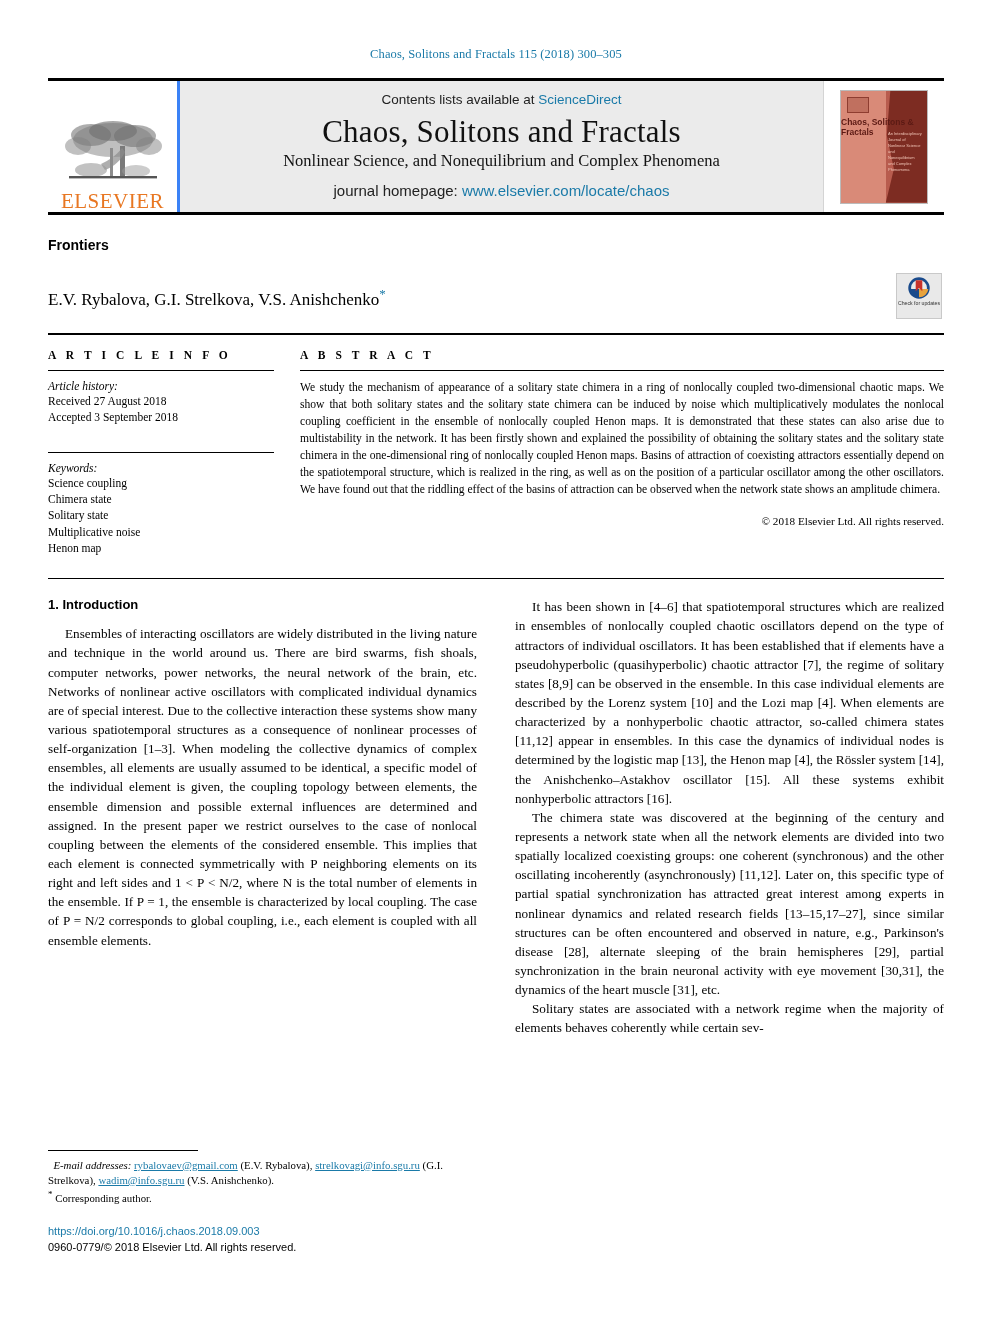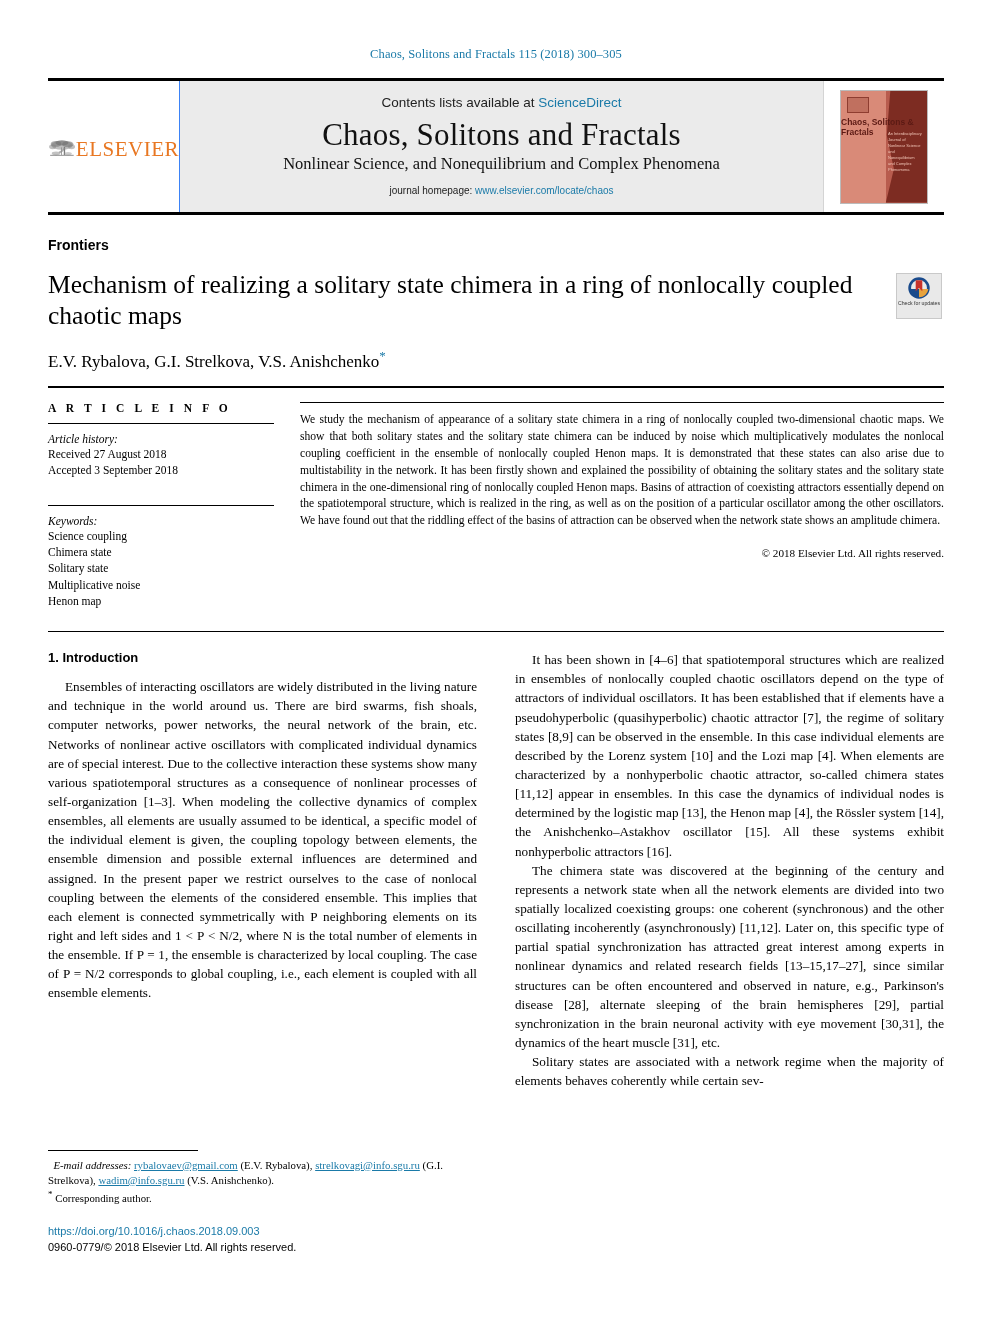--- a/index.html
+++ b/index.html
@@ -39,23 +39,23 @@
     border-bottom: 3px solid #000;
     display: flex;
     align-items: stretch;
     height: 131px;
   }
   .masthead-logo {
     width: 132px;
     flex: 0 0 132px;
     display: flex;
     align-items: center;
-    justify-content: flex-start;
-    flex-direction: row;
-    border-right: 1px solid #3b82f6;
+    justify-content: flex-end;
+    flex-direction: column;
+    border-right: 3px solid #3b82f6;
     background: #fff;
     padding-top: 4px;
     box-sizing: border-box;
   }
   .tree-svg { display:block; }
   .elsevier-word {
     font-family: "Liberation Serif", serif;
     color: #E87722;
     font-size: 21px;
     letter-spacing: 0.5px;
@@ -86,21 +86,21 @@
     letter-spacing: 0.2px;
   }
   .journal-sub {
     font-family: "Liberation Serif", serif;
     font-size: 16.5px;
     color: #111;
     margin-top: 3px;
   }
   .homepage-line {
     font-family: "Liberation Sans", sans-serif;
-    font-size: 10px;
+    font-size: 15px;
     color: #222;
     margin-top: 11px;
   }
   .homepage-line a { color: #1a7aa8; text-decoration: none; }
   .masthead-cover {
     width: 120px;
     flex: 0 0 120px;
     border-left: 1px solid #d4d4d4;
     display: flex;
     align-items: center;
@@ -351,21 +351,20 @@
         <div class="cover-ttl">Chaos, Solitons &amp; Fractals</div>
         <div class="cover-sub">An Interdisciplinary Journal of Nonlinear Science and Nonequilibrium and Complex Phenomena</div>
       </div>
     </div>
   </div>
 
   <div class="frontiers">Frontiers</div>
 
   <div class="title-row">
     <div class="title-col">
-      <h1 class="art-title">Mechanism of realizing a solitary state chimera in a ring of nonlocally coupled chaotic maps</h1>
       <div class="authors">
         <span>E.V. Rybalova, G.I. Strelkova, V.S. Anishchenko</span><span class="star">*</span>
       </div>
     </div>
     <div class="crossmark">
       <div class="cm-box">
         <svg width="22" height="22" viewBox="0 0 40 40">
           <circle cx="20" cy="20" r="17" fill="none" stroke="#1a4b8c" stroke-width="5"></circle>
           <path d="M3 22 A17 17 0 0 0 20 37 L20 22 Z" fill="#1a4b8c"></path>
           <path d="M37 22 A17 17 0 0 1 20 37 L20 22 Z" fill="#e8a33d"></path>
@@ -392,20 +391,21 @@
         <div class="info-sub">Keywords:</div>
         <div class="info-line">Science coupling</div>
         <div class="info-line">Chimera state</div>
         <div class="info-line">Solitary state</div>
         <div class="info-line">Multiplicative noise</div>
         <div class="info-line">Henon map</div>
       </div>
     </div>
 
     <div class="abs-col">
+      <div class="sec-head">A B S T R A C T</div>
       <div class="hr-blk"></div>
       <p class="abs-text">We study the mechanism of appearance of a solitary state chimera in a ring of nonlocally coupled two-dimensional chaotic maps. We show that both solitary states and the solitary state chimera can be induced by noise which multiplicatively modulates the nonlocal coupling coefficient in the ensemble of nonlocally coupled Henon maps. It is demonstrated that these states can also arise due to multistability in the network. It has been firstly shown and explained the possibility of obtaining the solitary states and the solitary state chimera in the one-dimensional ring of nonlocally coupled Henon maps. Basins of attraction of coexisting attractors essentially depend on the spatiotemporal structure, which is realized in the ring, as well as on the position of a particular oscillator among the other oscillators. We have found out that the riddling effect of the basins of attraction can be observed when the network state shows an amplitude chimera.</p>
       <div class="abs-copy">© 2018 Elsevier Ltd. All rights reserved.</div>
     </div>
   </div>
 
   <div class="body-sep"></div>
 
   <div class="columns">
 

